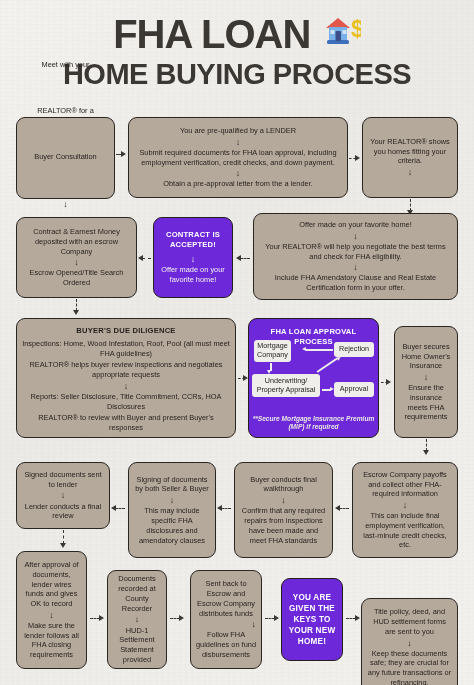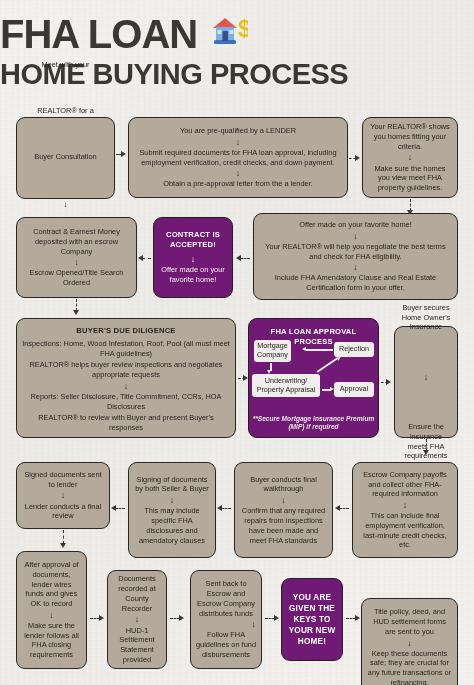--- a/index.html
+++ b/index.html
@@ -16,21 +16,21 @@
     position:absolute;inset:0;
     background:
       repeating-linear-gradient(0deg, rgba(0,0,0,.018) 0px, rgba(0,0,0,0) 2px, rgba(0,0,0,.012) 4px),
       repeating-linear-gradient(90deg, rgba(0,0,0,.015) 0px, rgba(0,0,0,0) 3px, rgba(0,0,0,.01) 6px),
       linear-gradient(135deg,#f5f4f1 0%,#eeece8 40%,#f4f3f0 100%);
     pointer-events:none;
   }
   #root{position:absolute;inset:0;}
 
   
-  .header{position:absolute;left:0;right:0;top:14px;}
+  .header{position:absolute;left:0;right:0;top:14px;text-align:center;}
   .title1{
     font-size:40px;font-weight:bold;letter-spacing:-1px;
     color:#3b3733;line-height:1;
     display:inline-block;vertical-align:middle;
   }
   .house-icon{display:inline-block;vertical-align:middle;margin-left:6px;position:relative;top:-3px;}
   .title2{
     font-size:29px;font-weight:bold;letter-spacing:-0.5px;
     color:#3b3733;line-height:1;margin-top:6px;
   }
@@ -42,21 +42,21 @@
     border:1.6px solid #2a2622;
     border-radius:9px;
     box-sizing:border-box;
     display:flex;flex-direction:column;
     align-items:center;justify-content:center;
     text-align:center;
     padding:4px 5px;
     font-size:7.4px;line-height:1.32;
     color:#241f1b;
   }
-  .box.dark{background:#701a75;color:#f3f1ee;border-color:#221f1c;}
+  .box.dark{background:#6d28d9;color:#f3f1ee;border-color:#221f1c;}
   .box p{margin:0;}
   .box .ttl{font-weight:bold;font-size:7.6px;margin-bottom:3px;letter-spacing:.2px;}
   .box.dark .ttl{color:#fff;}
   .dn{font-size:9px;line-height:.9;margin:2px 0;display:block;}
   .gap{height:4px;}
   .h-dash{position:absolute;height:0;border-top:1.4px dashed #3a3633;}
   .v-dash{position:absolute;width:0;border-left:1.4px dashed #3a3633;}
   .arw{position:absolute;width:0;height:0;}
   .arw-r{border-top:3.4px solid transparent;border-bottom:3.4px solid transparent;border-left:5px solid #3a3633;}
   .arw-l{border-top:3.4px solid transparent;border-bottom:3.4px solid transparent;border-right:5px solid #3a3633;}
@@ -119,21 +119,20 @@
     <p>You are pre-qualified by a LENDER</p>
     <span class="dn">↓</span>
     <p>Submit required documents for FHA loan approval, including employment verification, credit checks, and down payment.</p>
     <span class="dn">↓</span>
     <p>Obtain a pre-approval letter from the a lender.</p>
   </div>
 
   <div class="box" style="left:362px;top:117px;width:96px;height:81px;">
     <p>Your REALTOR® shows you homes fitting your criteria.</p>
     <span class="dn">↓</span>
-    <p>Make sure the homes you view meet FHA property guidelines.</p>
   </div>
 
   <div class="h-dash" style="left:116px;top:154px;width:6px;"></div>
   <div class="arw arw-r" style="left:121px;top:150.6px;"></div>
   <div class="h-dash" style="left:349px;top:158px;width:7px;"></div>
   <div class="arw arw-r" style="left:355px;top:154.6px;"></div>
   <div class="v-dash" style="left:410px;top:199px;height:12px;"></div>
   <div class="arw arw-d" style="left:406.6px;top:210px;"></div>
 
   <div class="box" style="left:16px;top:217px;width:121px;height:81px;">
@@ -196,21 +195,21 @@
       <div class="sarrow" style="left:73px;top:70px;width:9px;"></div>
       <div class="shead shead-r" style="left:81px;top:68.2px;"></div>
 
       <div class="sarrow" style="left:68px;top:52px;width:24px;transform:rotate(-34deg);transform-origin:left center;"></div>
       <div class="shead shead-r" style="left:88px;top:37px;transform:rotate(-34deg);"></div>
     </div>
 
     <div class="mip" style="left:0;top:96px;">**Secure Mortgage Insurance Premium (MIP) if required</div>
   </div>
 
-  <div class="box" style="left:394px;top:326px;width:64px;height:112px;gap:39px;">
+  <div class="box" style="left:394px;top:326px;width:64px;height:112px;">
     <p>Buyer secures Home Owner's Insurance</p>
     <span class="dn">↓</span>
     <p>Ensure the insurance meets FHA requirements</p>
   </div>
 
   <div class="h-dash" style="left:238px;top:378px;width:7px;"></div>
   <div class="arw arw-r" style="left:243px;top:374.6px;"></div>
   <div class="h-dash" style="left:381px;top:382px;width:7px;"></div>
   <div class="arw arw-r" style="left:386px;top:378.6px;"></div>
   <div class="v-dash" style="left:426px;top:439px;height:12px;"></div>

